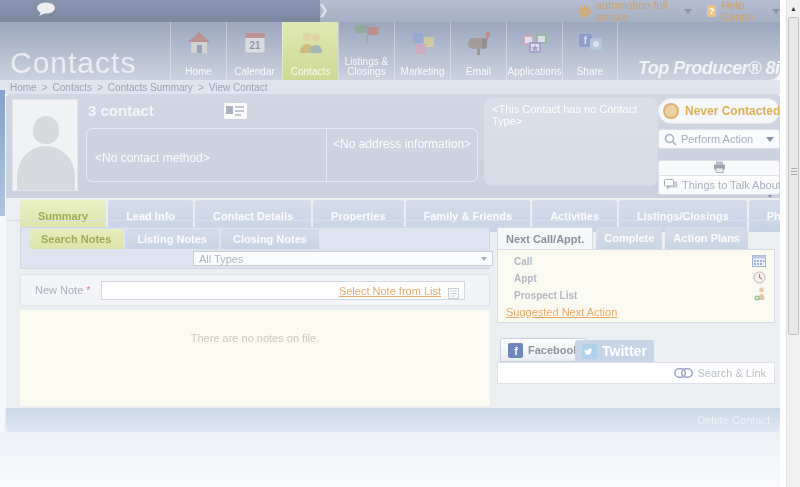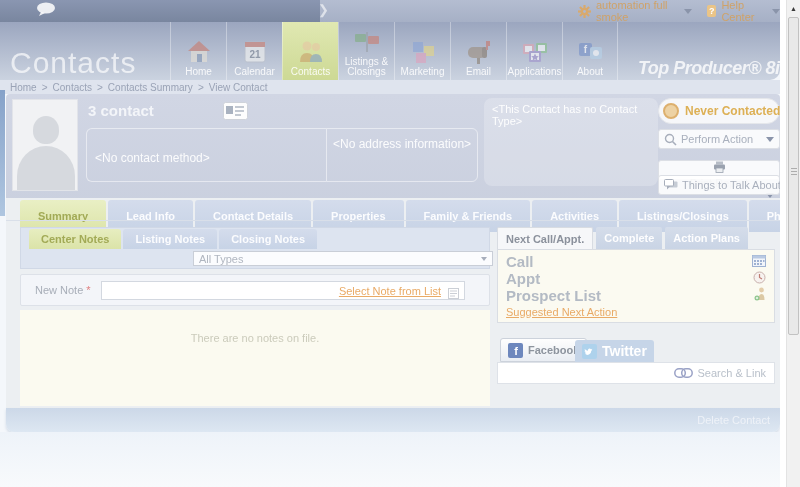--- a/index.html
+++ b/index.html
@@ -23,21 +23,21 @@
 
   
   .navbar { position:absolute; left:0; top:22px; width:780px; height:58px;
             background:linear-gradient(#9ba6bf,#cbd3e0); border-radius:0 0 10px 0; }
   .page-title { position:absolute; left:10px; top:24px; font-size:30px; color:rgba(255,255,255,.68); letter-spacing:1px; }
   .nav-items { position:absolute; left:170px; top:0; height:58px; display:flex; }
   .nav-item { width:56px; height:58px; display:flex; flex-direction:column; align-items:center;
               justify-content:flex-end; padding-bottom:3px; border-left:1px solid rgba(255,255,255,.35); cursor:pointer; }
   .nav-item:last-child { border-right:1px solid rgba(255,255,255,.35); }
   .nav-item.active { background:linear-gradient(#e0e8b2,#cdd995); }
-  .nav-icon { width:30px; height:28px; margin-bottom:1px; opacity:.6; }
+  .nav-icon { width:30px; height:28px; margin-bottom:10px; opacity:.6; }
   .nav-label { font-size:10px; line-height:10px; color:rgba(255,255,255,.88); text-align:center; }
   .logo { position:absolute; left:638px; top:36px; width:136px; text-align:right; font-size:18px;
           font-style:italic; font-weight:bold; color:rgba(255,255,255,.78); letter-spacing:-.5px; white-space:nowrap; }
 
   
   .breadcrumb { position:absolute; left:0; top:80px; width:780px; height:14px; background:#dfe4ee;
                 display:flex; align-items:center; gap:5px; padding-left:10px; font-size:10px; color:#9aa3b6; }
   .crumb { color:#9aa3b6; cursor:pointer; }
 
   .left-strip { position:absolute; left:0; top:90px; width:5px; height:126px;
@@ -105,21 +105,21 @@
   .notes-empty { position:absolute; left:14px; top:112px; width:470px; height:96px; background:#fbfaf0; }
   .empty-msg { padding-top:22px; text-align:center; font-size:11px; color:#cbcbbb; }
 
   .act-tabs { position:absolute; left:491px; top:29px; display:flex; gap:3px; }
   .atab { height:22px; padding:0 8px; font-size:11px; font-weight:bold; display:flex; align-items:center;
           background:linear-gradient(#d5ddea,#c9d4e5); color:#fdfdfe; border-radius:2px 2px 0 0; cursor:pointer; white-space:nowrap; }
   .atab.active { background:#f6f7f9; border:1px solid #d8dce2; border-bottom:none; color:#8b919c; }
   .act-panel { position:absolute; left:491px; top:51px; width:278px; height:74px; background:#fbfaf1; border:1px solid #d9dde3; }
   .act-row { display:flex; align-items:center; height:17px; padding:0 8px; }
   .act-rows { padding-top:3px; }
-  .act-label { font-size:15px; font-weight:bold; color:#b3bac4; }
+  .act-label { font-size:10px; font-weight:bold; color:#b3bac4;margin-left:8px; }
   .act-ic { margin-left:auto; }
   .suggested { position:absolute; left:8px; bottom:4px; font-size:11px; color:#e9aa66; text-decoration:underline; cursor:pointer; }
 
   .fb-tab { position:absolute; left:494px; top:140px; height:24px; background:linear-gradient(#fefefe,#e9edf3);
             border:1px solid #ccd2db; border-radius:3px 3px 0 0; display:flex; align-items:center; gap:5px;
             padding:0 7px; font-size:11px; font-weight:bold; color:#8d949e; cursor:pointer; }
   .tw-tab { position:absolute; left:569px; top:142px; height:22px; background:#c6d5e8; border-radius:3px 3px 0 0;
             display:flex; align-items:center; gap:5px; padding:0 7px; font-size:14px; font-weight:bold; color:#fff; cursor:pointer; }
   .search-panel { position:absolute; left:491px; top:164px; width:278px; height:22px; background:#fff;
             border:1px solid #dee2e8; display:flex; align-items:center; justify-content:flex-end; gap:5px;
@@ -263,21 +263,21 @@
       </div>
       <div class="nav-item">
         <span class="nav-icon">
           <svg viewBox="0 0 30 28">
               <rect x="4" y="5" width="13" height="13" rx="2" fill="#7590c8"></rect>
               <text x="10.5" y="15" font-size="10" fill="#fff" text-anchor="middle" font-weight="bold">f</text>
               <rect x="15" y="9" width="12" height="12" rx="2" fill="#b7d3ea"></rect>
               <circle cx="21" cy="15" r="3" fill="#fff"></circle>
             </svg>
         </span>
-        <span class="nav-label">About</span>
+        <span class="nav-label">Share</span>
       </div>
     </div>
     <div class="logo">Top Producer® 8i®</div>
   </div>
 
   <div class="breadcrumb">
     <span class="crumb">Home</span>
     <span>&gt;</span>
     <span class="crumb">Contacts</span>
     <span>&gt;</span>
@@ -357,21 +357,21 @@
       <div class="tab">Properties</div>
       <div class="tab">Family &amp; Friends</div>
       <div class="tab">Activities</div>
       <div class="tab">Listings/Closings</div>
       <div class="tab">Photos</div>
     </div>
     <div class="tabline"></div>
 
     <div class="notes-head">
       <div class="ntabs">
-        <div class="ntab active">Center Notes</div>
+        <div class="ntab active">Search Notes</div>
         <div class="ntab">Listing Notes</div>
         <div class="ntab">Closing Notes</div>
       </div>
       <div class="type-select">
         <span>All Types</span>
         <span class="sel-arr"></span>
       </div>
     </div>
 
     <div class="newnote">

